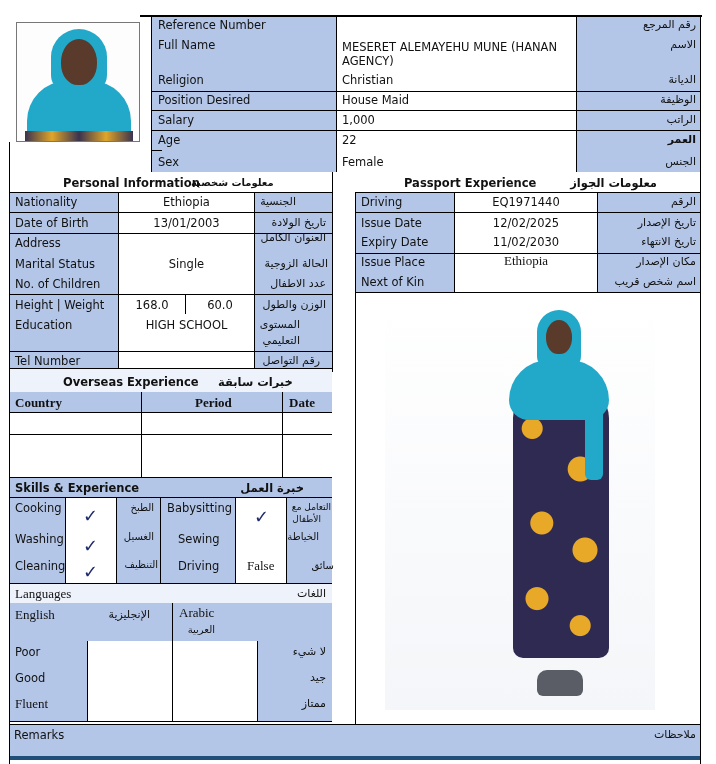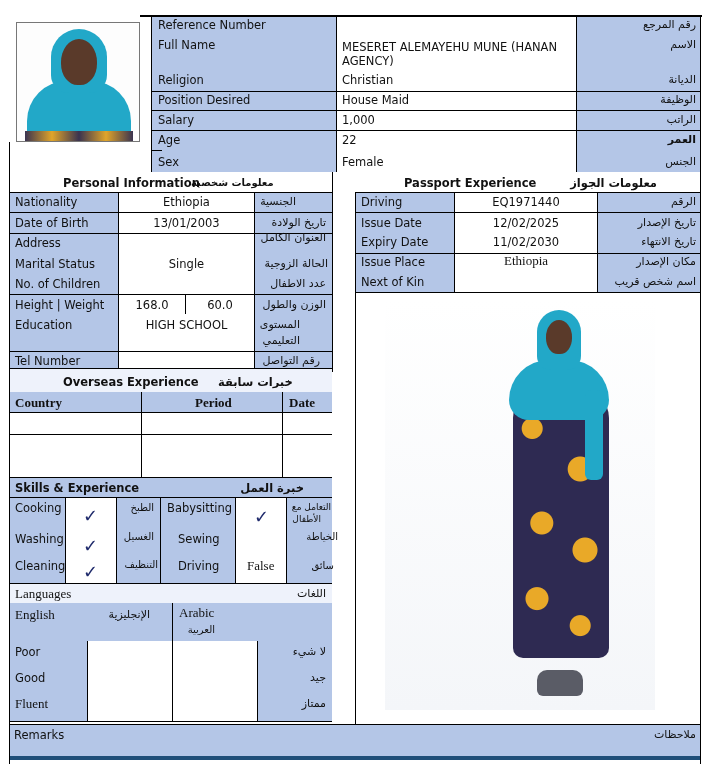--- a/index.html
+++ b/index.html
@@ -161,21 +161,21 @@
 <span class="t" style="left:15px; top:559px;">Cleaning</span>
 <span class="check" style="left:83px; top:563px;">✓</span>
 <span class="t ar" style="left:118px; width:40px; top:558px; font-size:10px;">التنظيف</span>
 
 <span class="t" style="left:167px; top:501px;">Babysitting</span>
 <span class="check" style="left:254px; top:508px;">✓</span>
 <span class="t ar" style="left:287px; width:44px; top:500px; font-size:9px;">التعامل مع</span>
 <span class="t ar" style="left:287px; width:34px; top:512px; font-size:9px;">الأطفال</span>
 
 <span class="t" style="left:178px; top:532px;">Sewing</span>
-<span class="t ar" style="left:287px; width:51px; top:530px; font-size:10px;">الخياطة</span>
+<span class="t ar" style="left:287px; width:32px; top:530px; font-size:10px;">الخياطة</span>
 
 <span class="t" style="left:178px; top:559px;">Driving</span>
 <span class="t serif" style="left:247px; top:559px;">False</span>
 <span class="t ar" style="left:287px; width:26px; top:559px; font-size:10px;padding-left:47px;">سائق</span>
 
 <div class="abs ltblue" style="left:10px; top:584px; width:322px; height:19px;"></div>
 <span class="t serif" style="left:15px; top:587px;">Languages</span>
 <span class="t ar" style="left:290px; width:36px; top:587px;">اللغات</span>
 
 <div class="abs blue" style="left:10px; top:603px; width:322px; height:118px;"></div>

